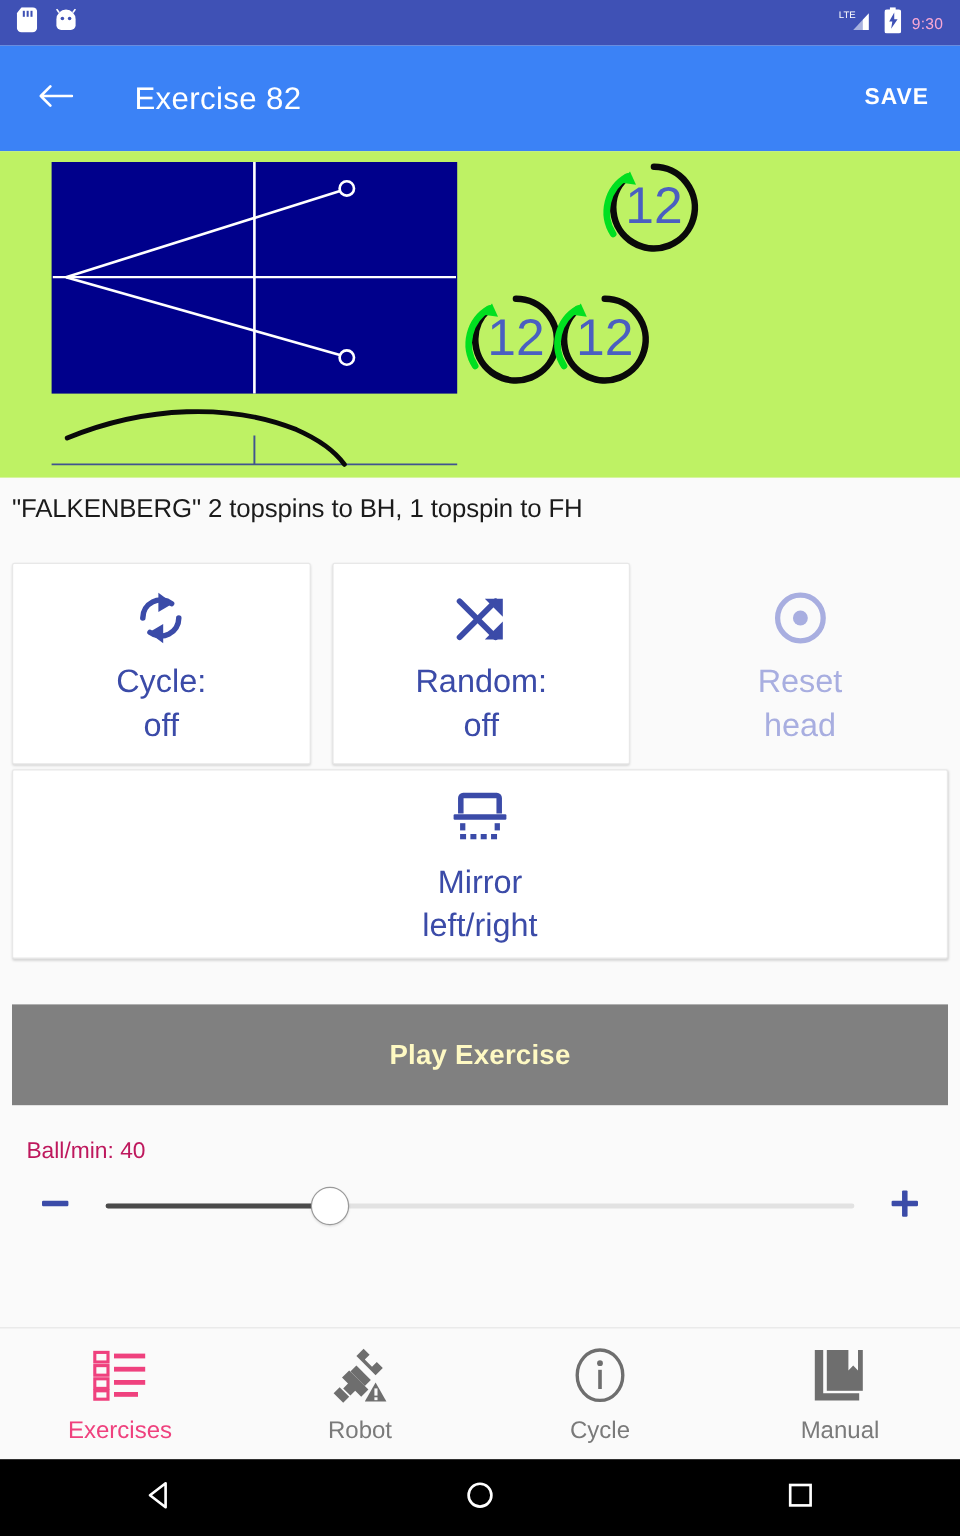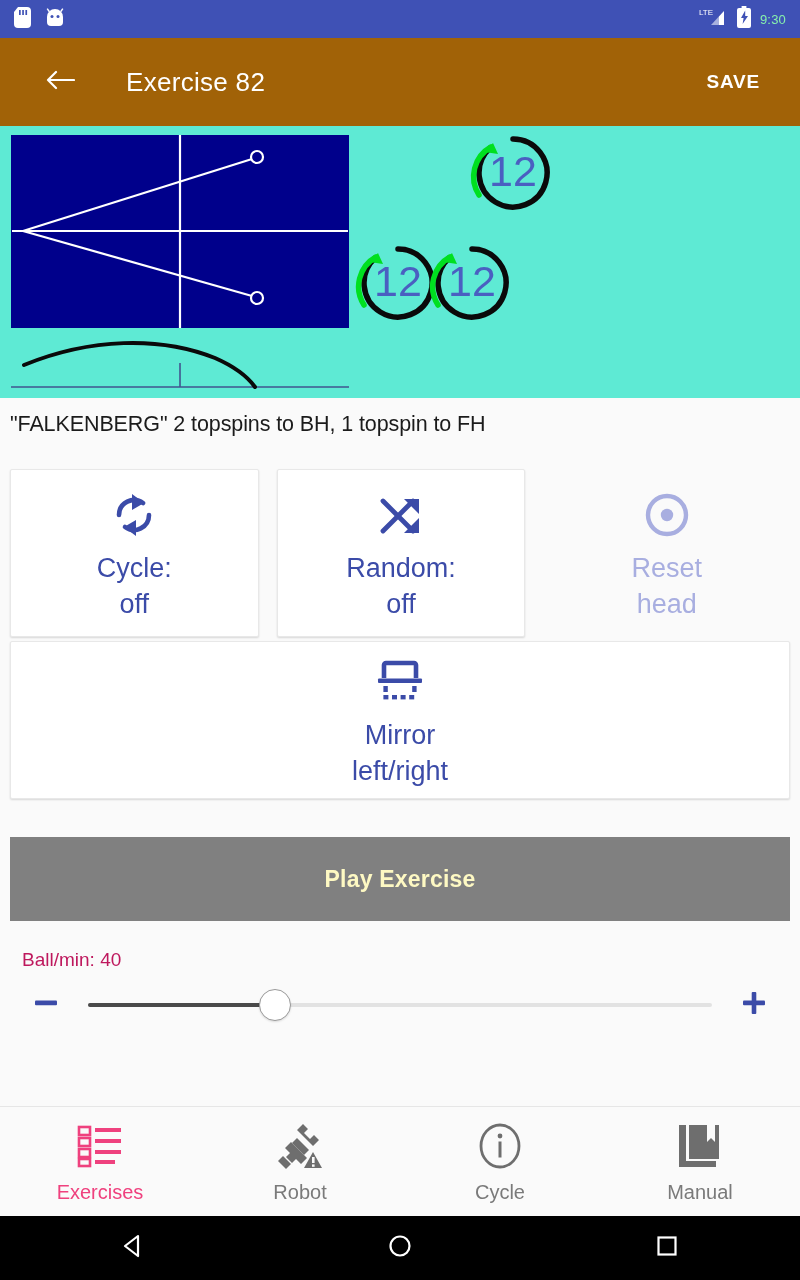--- a/index.html
+++ b/index.html
@@ -6,40 +6,40 @@
   html,body {
     width:800px; height:1280px;
     background:#fafafa;
     font-family:"Liberation Sans", sans-serif;
     overflow:hidden;
   }
   #app { position:relative; width:800px; height:1280px; background:#fafafa; }
 
   
   .statusbar {
-    height:38px; background:#3f51b5; color:#86efac;
+    height:38px; background:#3f51b5; color:#f9a8d4;
     display:flex; align-items:center; padding:0 14px;
   }
   .sb-left { display:flex; align-items:center; gap:14px; }
   .sb-right { margin-left:auto; display:flex; align-items:center; gap:9px; }
   .sb-time { font-size:13px; font-weight:400; letter-spacing:.2px; }
 
   
   .appbar {
-    height:88px; background:#a16207; color:#fff;
-    display:flex; align-items:center; padding:0 40px;
+    height:88px; background:#3b82f6; color:#fff;
+    display:flex; align-items:center; padding:0 26px;
   }
   .back-btn { width:40px; height:40px; display:flex; align-items:center;
               justify-content:center; cursor:pointer; }
   .appbar-title { font-size:26px; font-weight:400; margin-left:46px; letter-spacing:.3px; }
   .save-btn { margin-left:auto; font-size:19px; font-weight:700;
               letter-spacing:.8px; cursor:pointer; }
 
   
-  .diagram-wrap { position:relative; width:800px; height:272px; background:#5eead4; }
+  .diagram-wrap { position:relative; width:800px; height:272px; background:#bef264;padding-left:32px; }
   .diagram-wrap svg { display:block; }
 
   
   .description {
     font-size:21.5px; color:#1b1b1b; padding:14px 10px 0 10px;
     letter-spacing:-.1px;
   }
 
   
   .cards-row { display:flex; padding:0 10px; gap:18px; }

